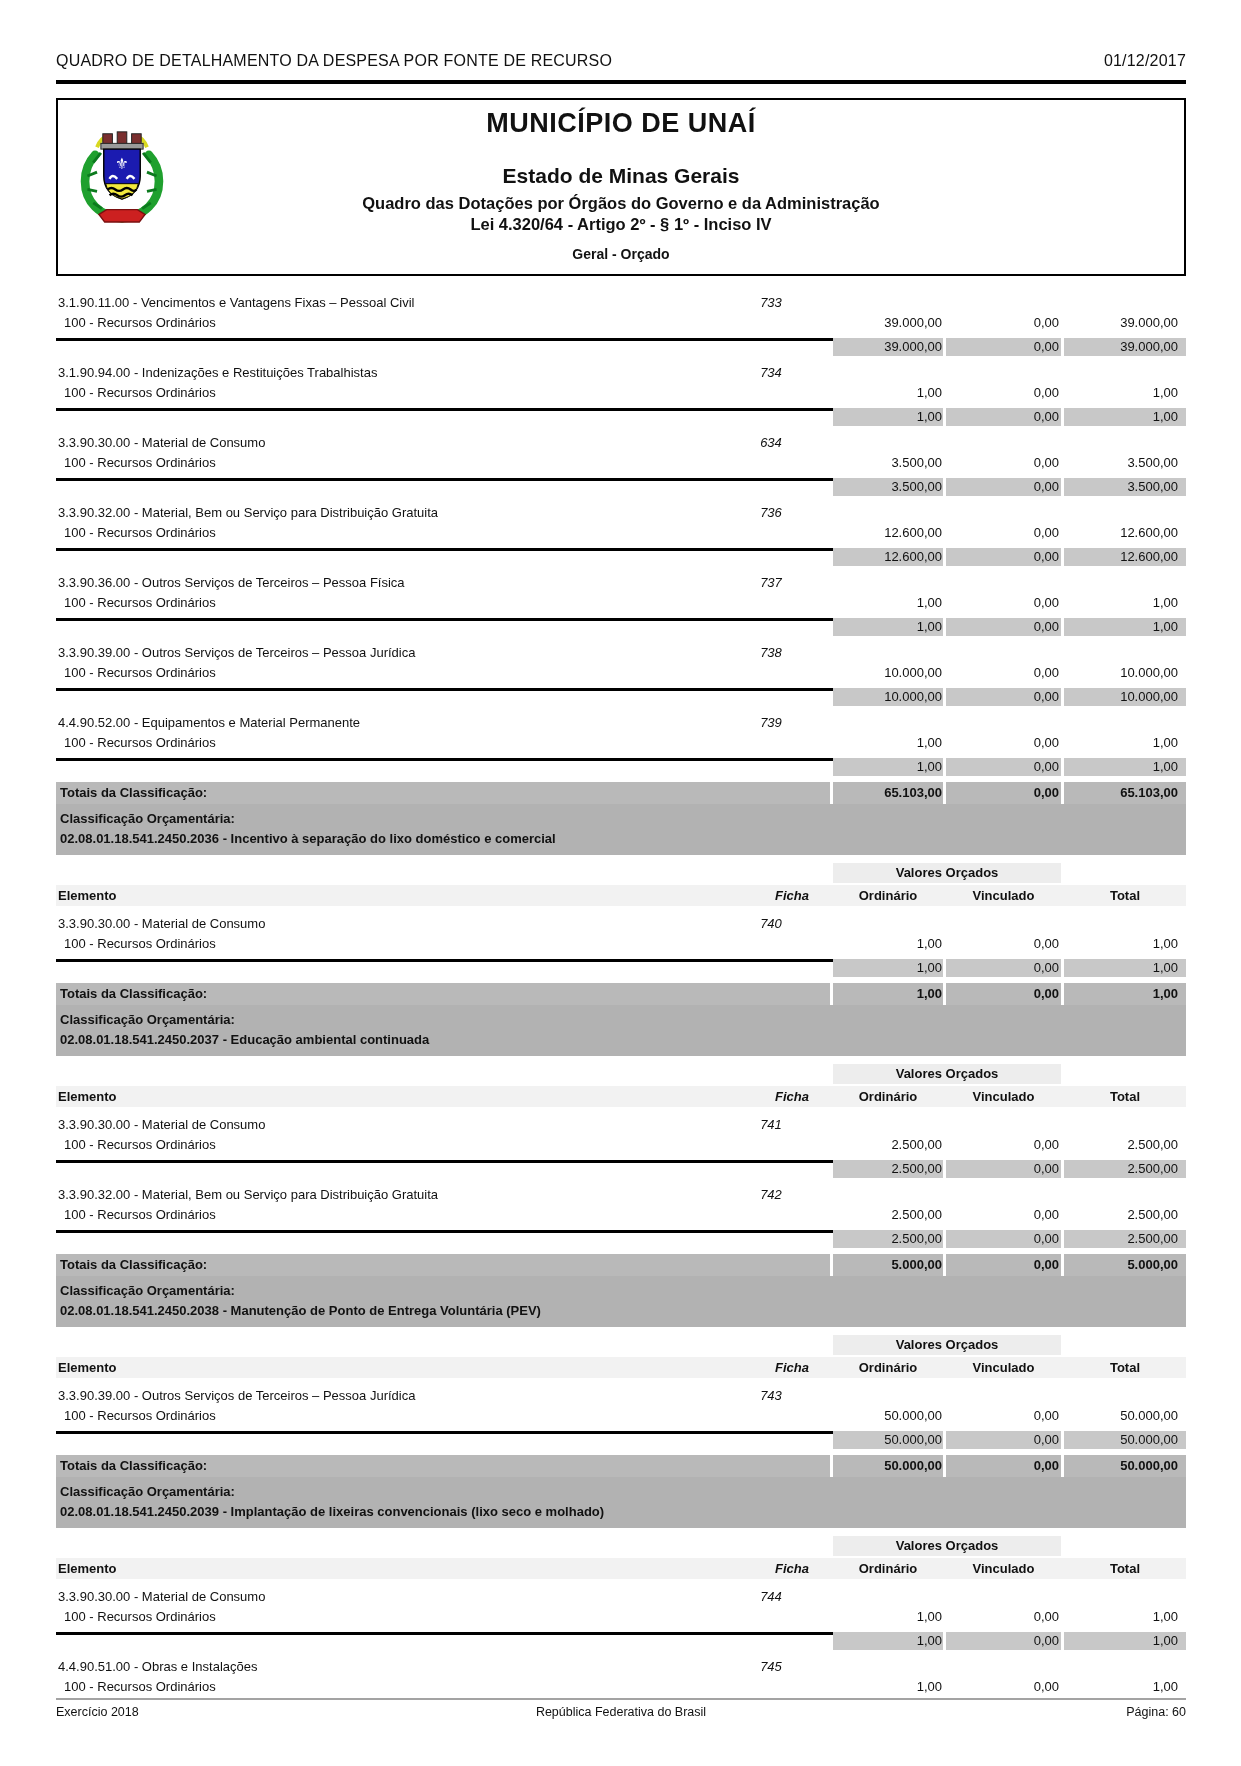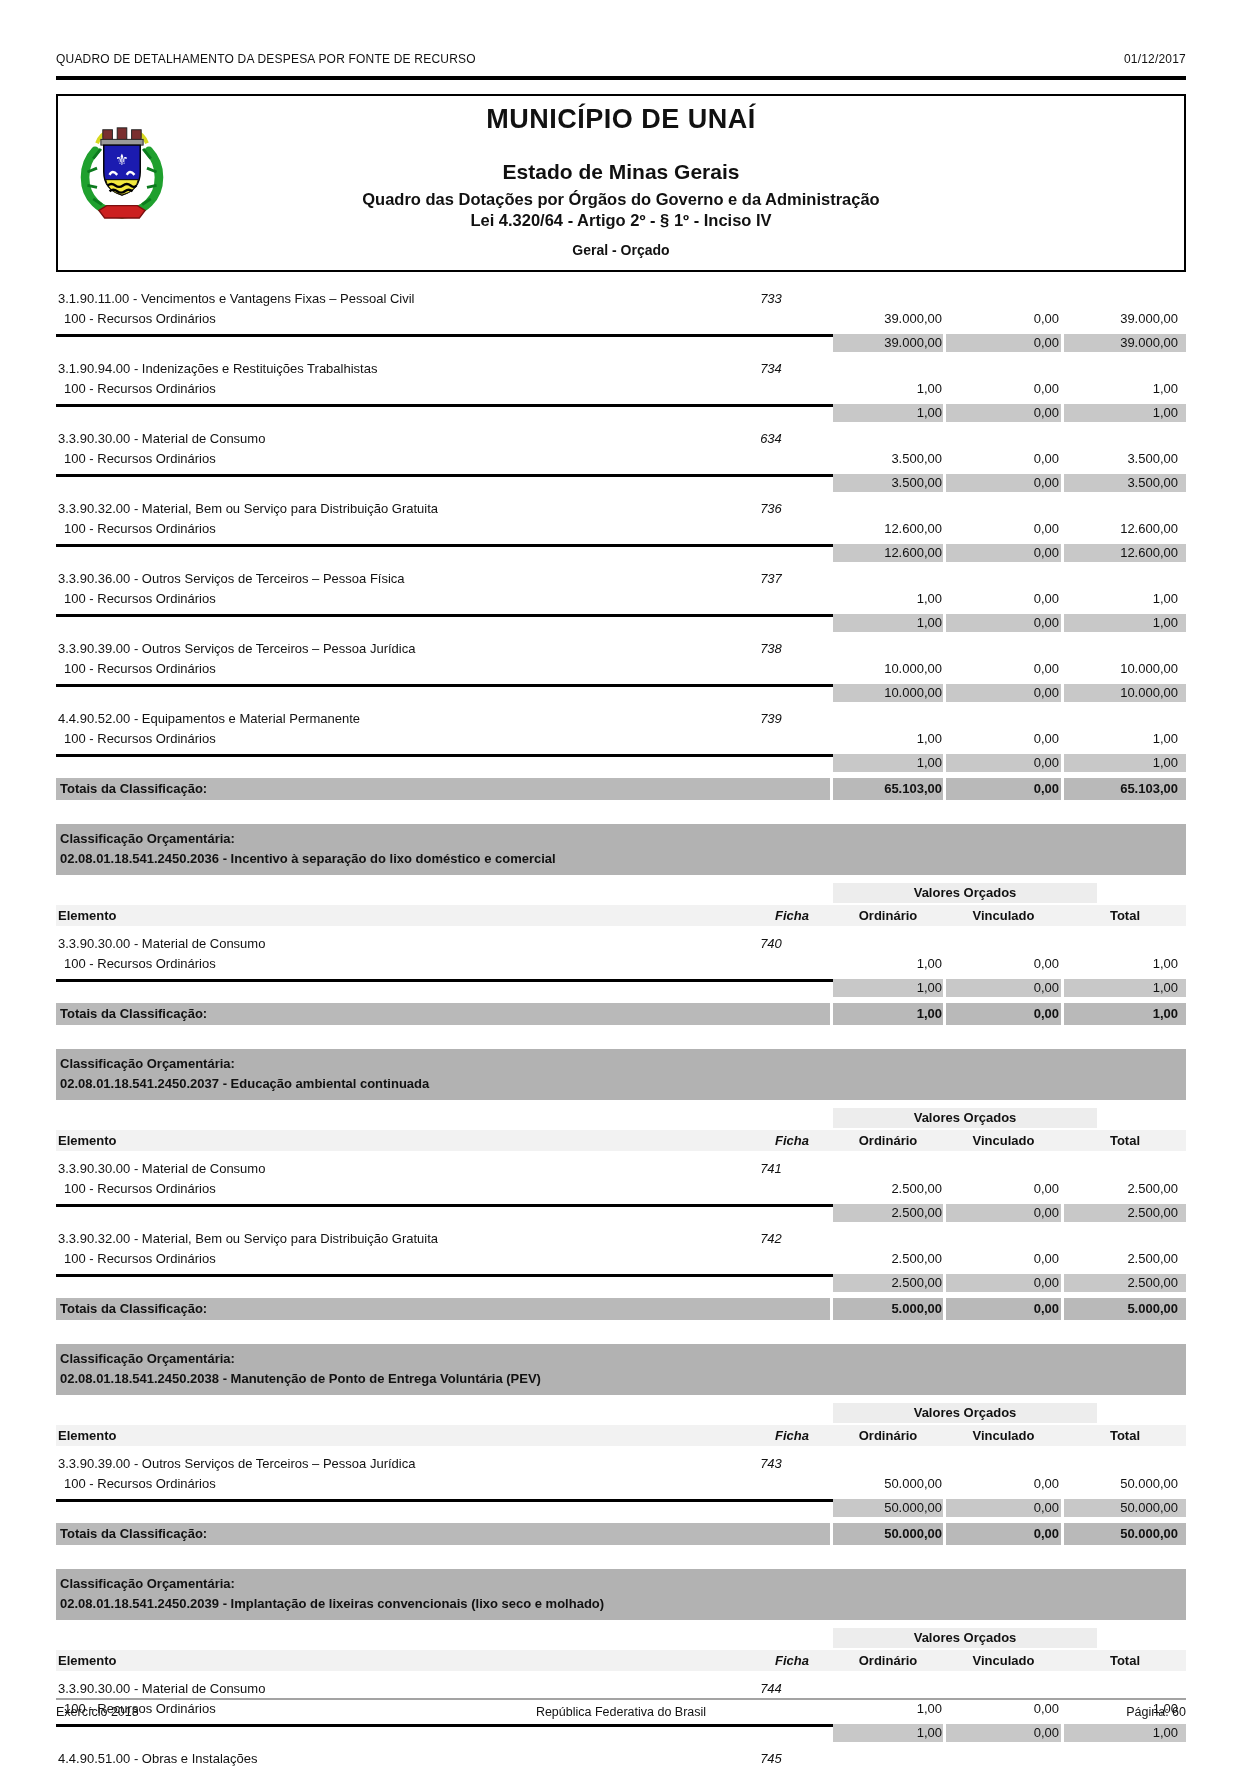--- a/index.html
+++ b/index.html
@@ -9,21 +9,21 @@
   *{box-sizing:border-box; margin:0; padding:0;}
   html,body{background:#fff;}
   body{
     width:1241px; height:1766px; position:relative; overflow:hidden;
     font-family:"Liberation Sans","DejaVu Sans",sans-serif;
     color:var(--ink); font-size:13px;
   }
   .page{position:absolute; left:56px; right:55px; top:0;}
   
   .rpt-head{display:flex; justify-content:space-between; align-items:flex-end; padding-top:52px;}
-  .rpt-head .t{font-size:12px; letter-spacing:.2px;}
+  .rpt-head .t{font-size:16px; letter-spacing:.2px;}
   .thick-rule{border-top:4px solid #000; margin-top:10px;}
   
   .muni-box{border:2px solid #000; margin-top:14px; position:relative; padding:8px 10px 12px; height:178px;}
   .crest{position:absolute; left:16px; top:26px; width:96px; height:100px;}
   .muni-titles{text-align:center;}
   .muni-name{font-size:27px; font-weight:bold; letter-spacing:.5px;}
   .muni-state{font-size:21px; font-weight:bold; margin-top:25px;}
   .muni-sub{font-size:16.5px; font-weight:bold; margin-top:6px;}
   .muni-law{font-size:16.5px; font-weight:bold; margin-top:2px;}
   .muni-scope{font-size:14px; font-weight:bold; text-align:center; position:absolute; left:0; right:0; bottom:12px;}
@@ -39,27 +39,27 @@
   .c-gap{width:3px;}
   .num{text-align:right;}
   .c-ord.num{padding-right:1px;}
   .c-vinc.num{padding-right:2px;}
   .c-total.num{padding-right:8px;}
   .sections{margin-top:16px;}
   .block{margin-bottom:6px;}
   .sub-line{height:18px; align-items:flex-start; margin-bottom:6px;}
   .sub-spacer{flex:1; height:0; border-top:3px solid #000;}
   .cell-gray{background:var(--cell-sub); height:18px; line-height:18px;}
-  .totals-line{height:22px; margin:4px 0 24px; font-weight:bold;}
+  .totals-line{height:22px; margin:4px 0 0; font-weight:bold;}
   .totals-label{flex:1; background:var(--band-totais); height:22px; line-height:22px; padding-left:4px;}
   .totals-cell{background:var(--band-totais); height:22px; line-height:22px;}
   .class-band{background:var(--band-dark); padding:5px 4px 6px; font-weight:bold; margin-bottom:8px;}
   .class-band .l1{height:20px; line-height:20px;}
   .class-band .l2{height:20px; line-height:20px;}
-  .valores-band{margin-left:777px; width:264px; background:var(--band-light); height:20px; line-height:20px;
+  .valores-band{margin-left:777px; width:228px; background:var(--band-light); height:20px; line-height:20px;
     text-align:center; font-weight:bold; margin-bottom:2px;}
   .head-line{background:var(--head-row); font-weight:bold; height:21px; margin-bottom:7px;justify-content:flex-end;}
   .head-line .c-elem{padding-left:2px;}
   .ficha-hd{text-align:right; padding-right:2px;}
   .center{text-align:center;}
   
   .footer{position:absolute; left:56px; right:55px; top:1698px; border-top:2px solid #a3a3a3; padding-top:5px;
     display:flex; justify-content:space-between; font-size:12.5px;}
   .footer .c{position:absolute; left:0; right:0; text-align:center;}
 </style>

